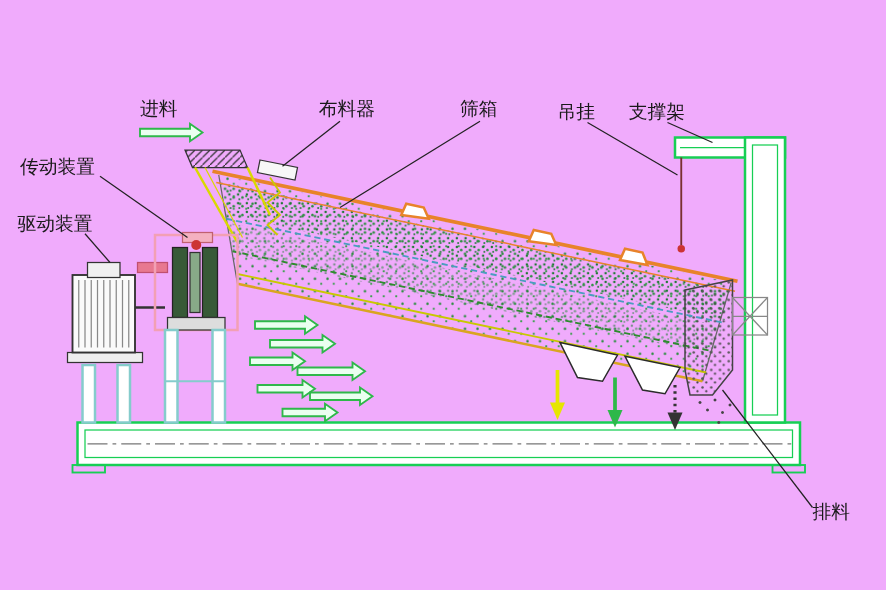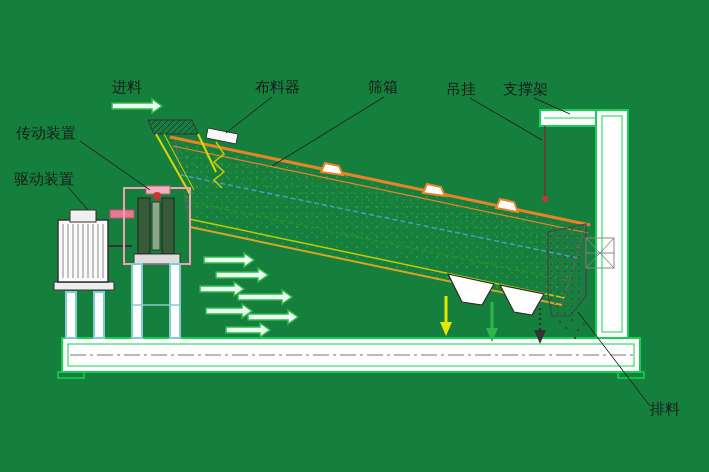--- a/index.html
+++ b/index.html
@@ -1,17 +1,17 @@
 <!DOCTYPE html>
 <html><head>
 <meta charset="utf-8">
 <style>
   html,body{margin:0;padding:0;background:#fff;}
   .canvas{
-    position:relative;width:709px;height:472px;background:#15803d;
+    position:relative;width:709px;height:472px;background:#f0abfc;
     font-family:"DejaVu Sans", sans-serif;overflow:hidden;
   }
   svg{display:block;}
   text{
     font-family:"DejaVu Sans", sans-serif;
     font-size:15px;fill:#1a1a1a;
   }
 </style>
 </head>
 <body>

